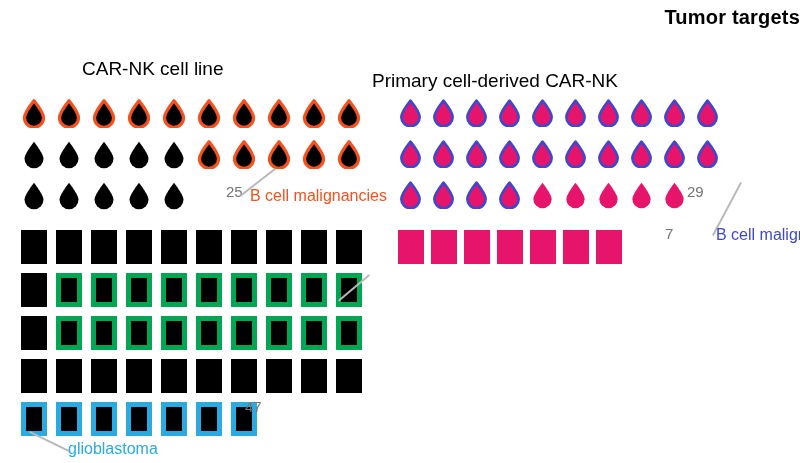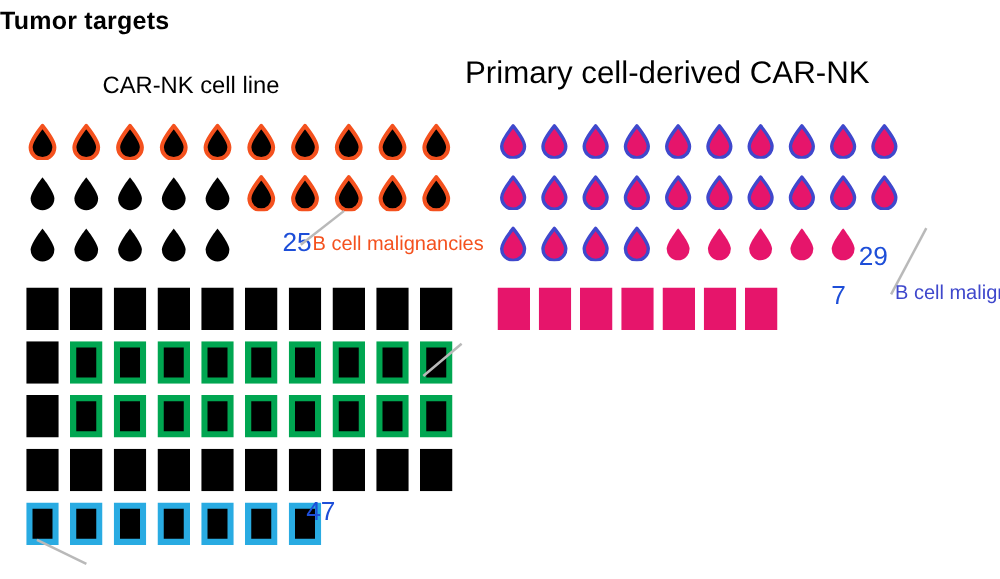--- a/index.html
+++ b/index.html
@@ -8,39 +8,39 @@
     background:#ffffff;
     font-family:"Liberation Sans", sans-serif;
     position:relative;
     overflow:hidden;
     color:#000;
   }
   .canvas{position:absolute;inset:0;}
 
   
   #title{
-    position:absolute;left:0;top:6px;width:800px;text-align:left;
+    position:absolute;left:0;top:6px;width:800px;text-align:right;
     font-size:20px;font-weight:bold;letter-spacing:.2px;
   }
   #left-subtitle{
     position:absolute;left:70px;top:58px;
     font-size:19px;
     margin-left:12px;
   }
   #right-subtitle{
-    position:absolute;left:372px;top:44px;
-    font-size:25px;
+    position:absolute;left:372px;top:70px;
+    font-size:19px;
   }
 
   .count{
-    position:absolute;font-size:21px;color:#1d4ed8;
+    position:absolute;font-size:15px;color:#737373;
   }
   #left-drop-count{left:226px;top:183px;}
   #left-square-count{left:245px;top:398px;}
-  #right-drop-count{left:687px;top:194px;}
+  #right-drop-count{left:687px;top:183px;}
   #right-square-count{left:665px;top:225px;}
 
   .annot{position:absolute;font-size:16px;white-space:nowrap;}
   #annot-bcell-left{left:250px;top:187px;color:#F4511E;}
   #annot-breast{left:345px;top:300px;color:#00A651;}
   #annot-glio{left:68px;top:440px;color:#29ABE2;}
   #annot-bcell-right{left:716px;top:226px;color:#3F48CC;}
 
   
   .leader{position:absolute;background:#b9b9b9;height:1.6px;transform-origin:0 0;}
@@ -651,18 +651,19 @@
   <div class="count" id="left-square-count">47</div>
   <div class="count" id="right-drop-count">29</div>
   <div class="count" id="right-square-count">7</div>
 
   <div class="leader" id="leader-bcell-left"></div>
   <div class="leader" id="leader-breast"></div>
   <div class="leader" id="leader-glio"></div>
   <div class="leader" id="leader-bcell-right"></div>
 
   <div class="annot" id="annot-bcell-left">B cell malignancies</div>
+  <div class="annot" id="annot-glio">glioblastoma</div>
   <div class="annot" id="annot-bcell-right">B cell malignancies</div>
 
   <div id="legend">
   </div>
 
 </div>
 
 </body></html>

